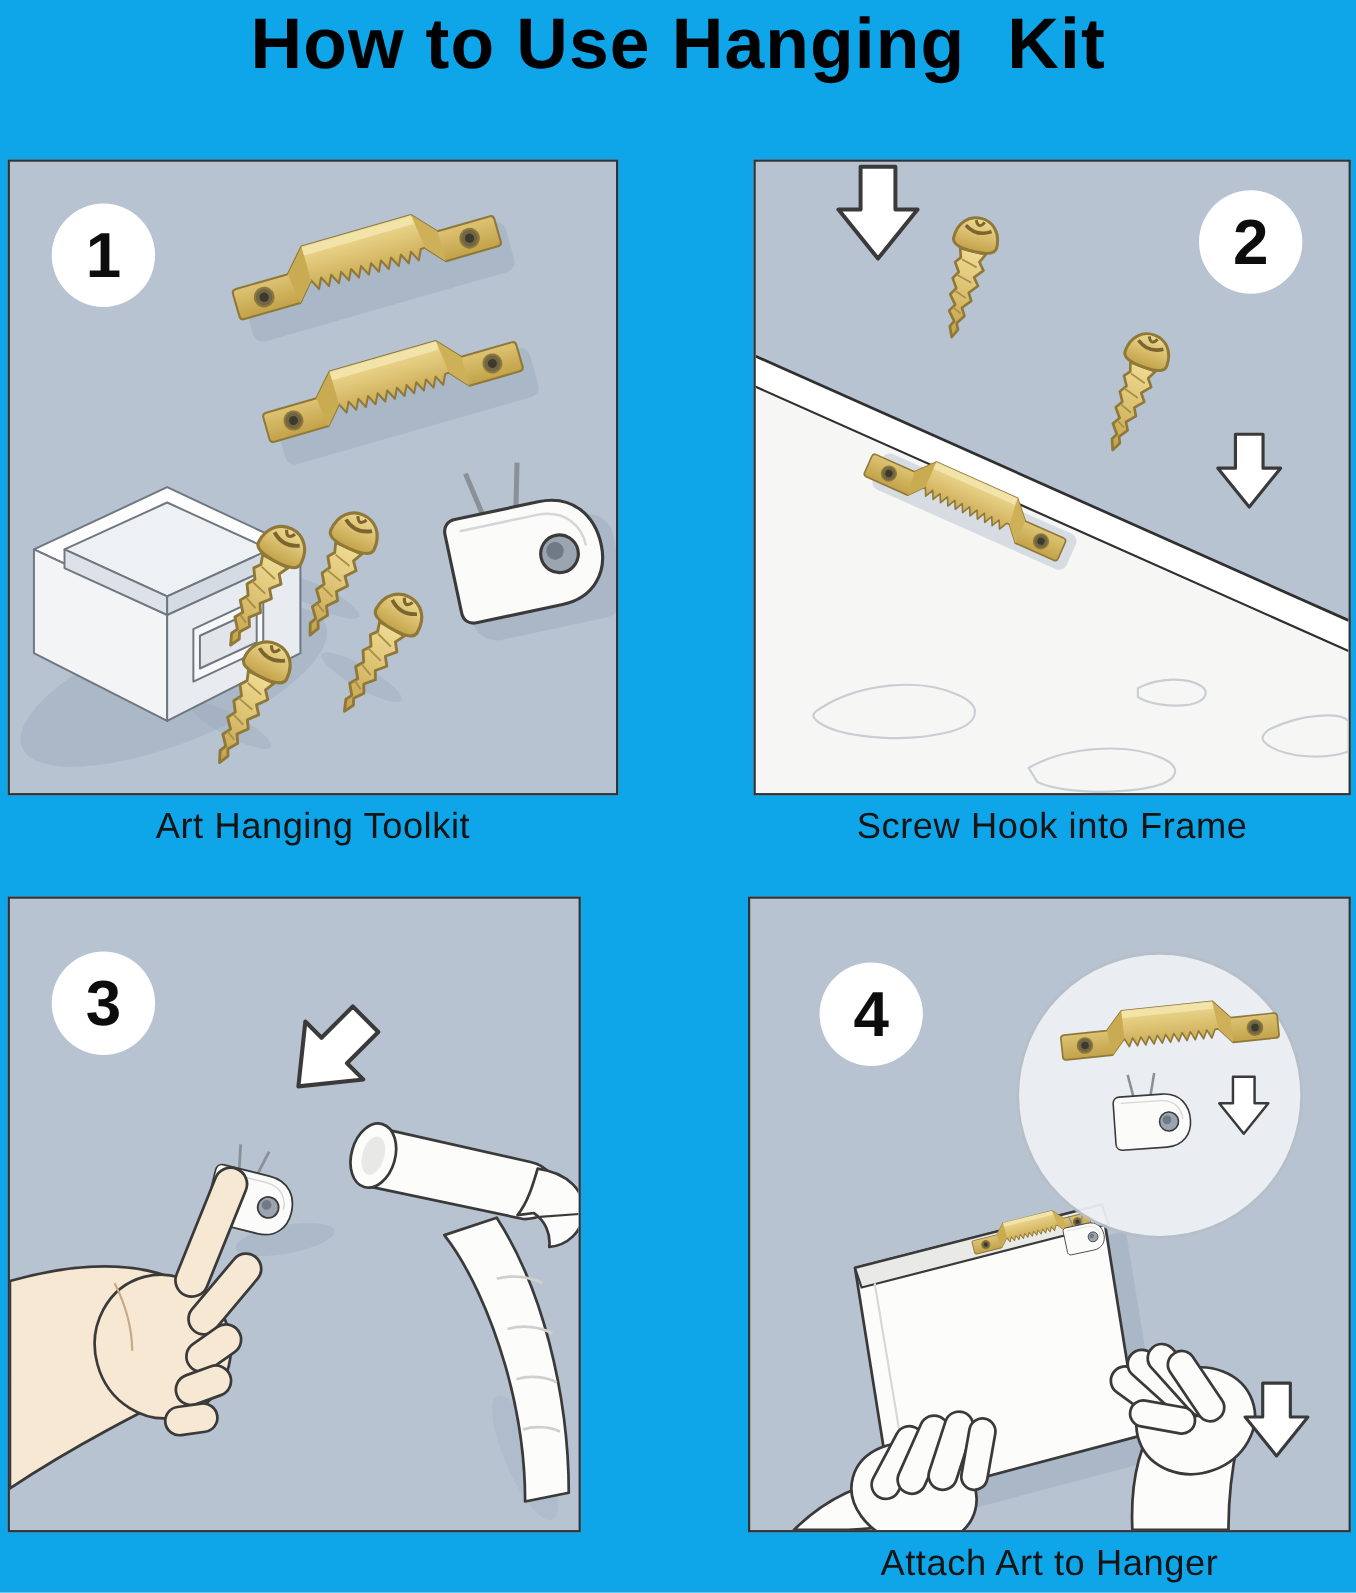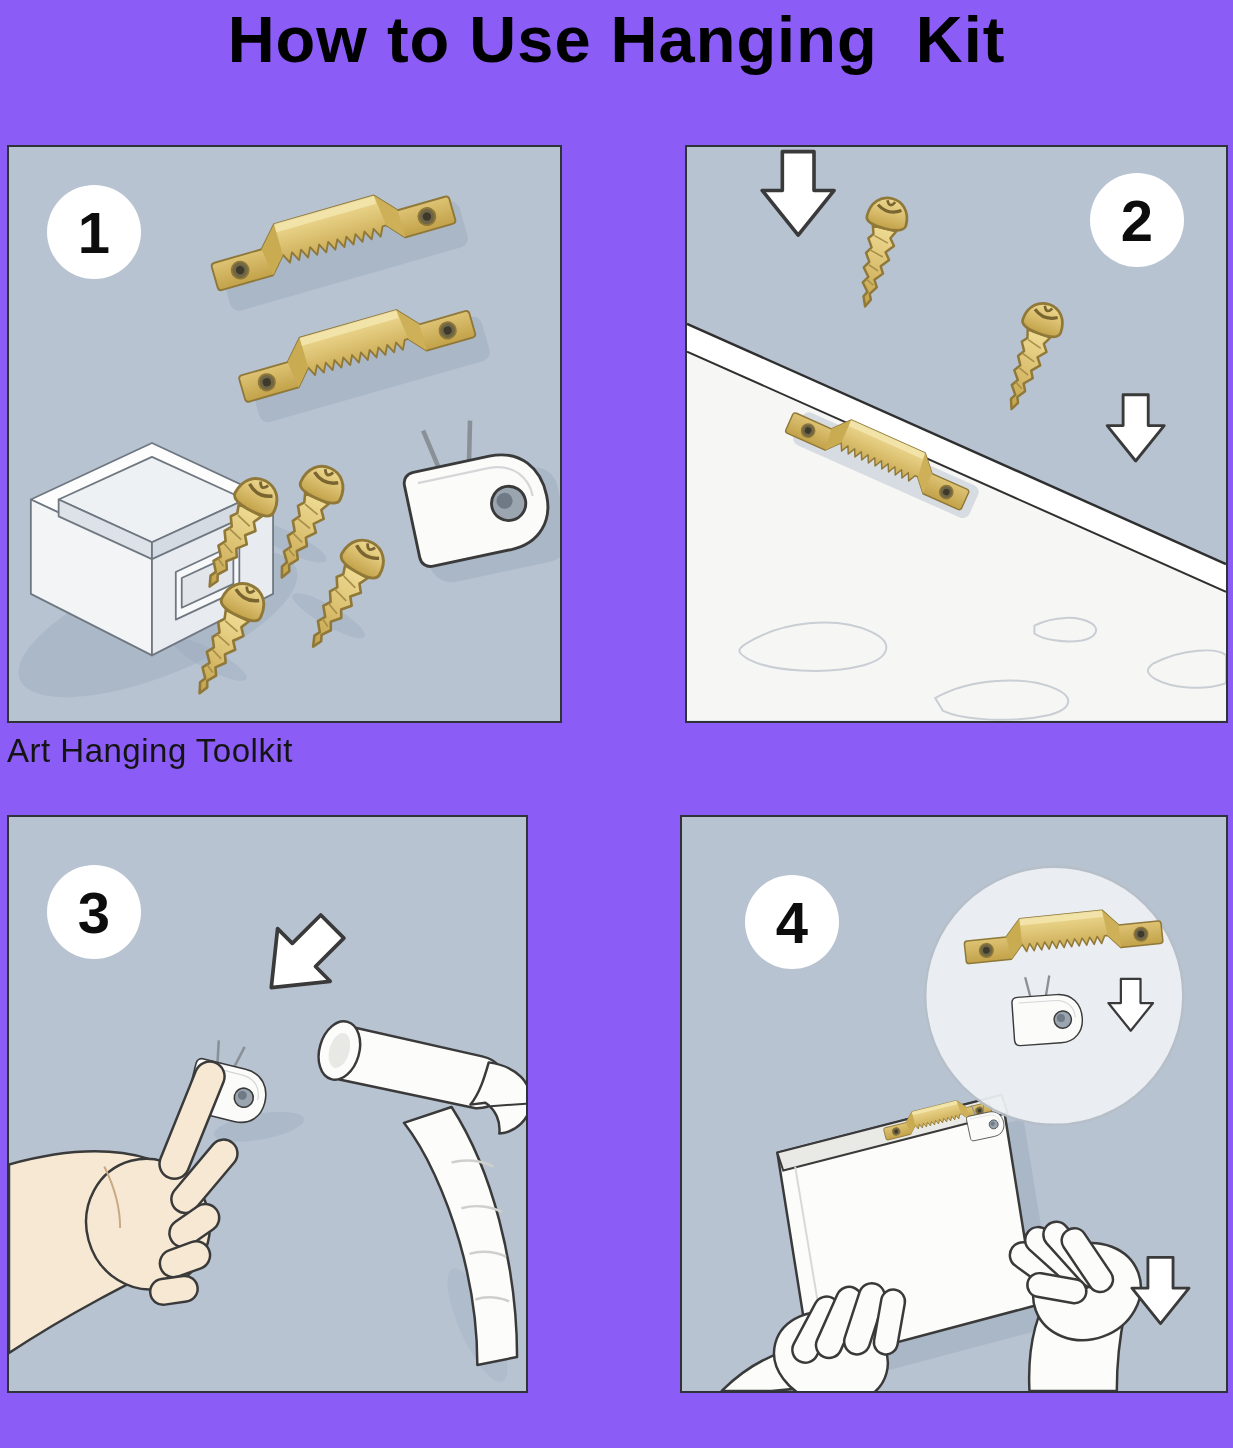--- a/index.html
+++ b/index.html
@@ -1,28 +1,28 @@
 <!DOCTYPE html>
 <html style="--panel-background: #b7c3d1; --brass: #d8bc6b; --brass-light: #eeda92; --brass-dark: #c2a249; --outline: #3a3a3a; --skin: #f6e8d3; --shadow: #9cabbd; --white-object: #fcfcfb;"><head>
 <meta charset="utf-8">
 <style>
   *{margin:0;padding:0;box-sizing:border-box}
   html,body{background:#fff}
   body{font-family:"Liberation Sans",sans-serif;color:#111}
-  .page{position:relative;width:1233px;height:1448px;background:#8b5cf6;overflow:hidden}
+  .page{position:relative;width:1233px;height:1448px;background:#0ea5e9;overflow:hidden}
   .title{position:absolute;top:2px;left:0;width:100%;text-align:center;
          font-size:65px;font-weight:700;letter-spacing:1px;color:#000;white-space:pre}
   .panel{position:absolute}
   .panel-canvas{position:relative;width:100%;border:2px solid #2e3338;
                 background:var(--panel-background,#b7c3d1);overflow:hidden}
   .panel-canvas svg{display:block;width:100%;height:100%}
   .step-badge{position:absolute;width:94px;height:94px;border-radius:50%;background:#fff;
               display:flex;align-items:center;justify-content:center;
               font-size:58px;font-weight:700;color:#0d0d0d}
-  .caption{font-size:33px;letter-spacing:.5px;color:#141414;margin-top:9px}
+  .caption{text-align:center;font-size:33px;letter-spacing:.5px;color:#141414;margin-top:9px}
   .obj{fill:#fcfcfb;stroke:var(--outline,#3a3a3a);stroke-width:2.5;stroke-linejoin:round;stroke-linecap:round}
   .skin{fill:var(--skin,#f6e8d3);stroke:var(--outline,#3a3a3a);stroke-width:2.5;stroke-linejoin:round}
   .shadow{fill:var(--shadow,#9cabbd)}
   .grain{fill:none;stroke:#c9ced4;stroke-width:2}
   .boxline{stroke:#6f7780;stroke-width:1.8;stroke-linejoin:round}
 </style>
 </head>
 <body>
 
 <svg width="0" height="0" style="position:absolute" aria-hidden="true">
@@ -133,20 +133,21 @@
         <use href="#sawtooth" transform="translate(116,248) rotate(24) scale(0.74)"></use>
 
         <use href="#screw" transform="translate(200,78) rotate(14) scale(1.35)"></use>
         <use href="#screw" transform="translate(356,184) rotate(20) scale(1.35)"></use>
 
         <use href="#arrowDown" transform="translate(112,48) scale(1.45)"></use>
         <use href="#arrowDown" transform="translate(452,284) scale(1.15)"></use>
       </svg>
       <div class="step-badge" style="left:403px;top:26px">2</div>
     </div>
+    <figcaption class="caption">Screw Hook into Frame</figcaption>
   </figure>
 
   <figure class="panel" style="left:7px;top:815px;width:521px">
     <div class="panel-canvas" style="height:578px">
       <svg viewBox="0 0 521 578">
 
         <use href="#arrowDown" transform="translate(294,142) rotate(45) scale(1.5)"></use>
 
         <ellipse class="shadow" cx="252" cy="312" rx="46" ry="13" transform="rotate(-10 252 312)" opacity="0.4"></ellipse>
         <use href="#hookplate" transform="translate(190,242) rotate(14) scale(0.64)"></use>
@@ -216,15 +217,16 @@
           <circle cx="375" cy="180" r="130" fill="#eef1f5" opacity="0.93" stroke="#b6bec8" stroke-width="2.5"></circle>
           <use href="#sawtooth" transform="translate(282,104) rotate(-6) scale(0.76)"></use>
           <use href="#hookplate" transform="translate(332,182) rotate(-4) scale(0.58)"></use>
           <use href="#arrowDown" transform="translate(452,190) scale(0.9)"></use>
         </g>
 
         <use href="#arrowDown" transform="translate(482,478) scale(1.15)"></use>
       </svg>
       <div class="step-badge" style="left:63px;top:58px">4</div>
     </div>
+    <figcaption class="caption">Attach Art to Hanger</figcaption>
   </figure>
 
 </div>
 
 </body></html>

